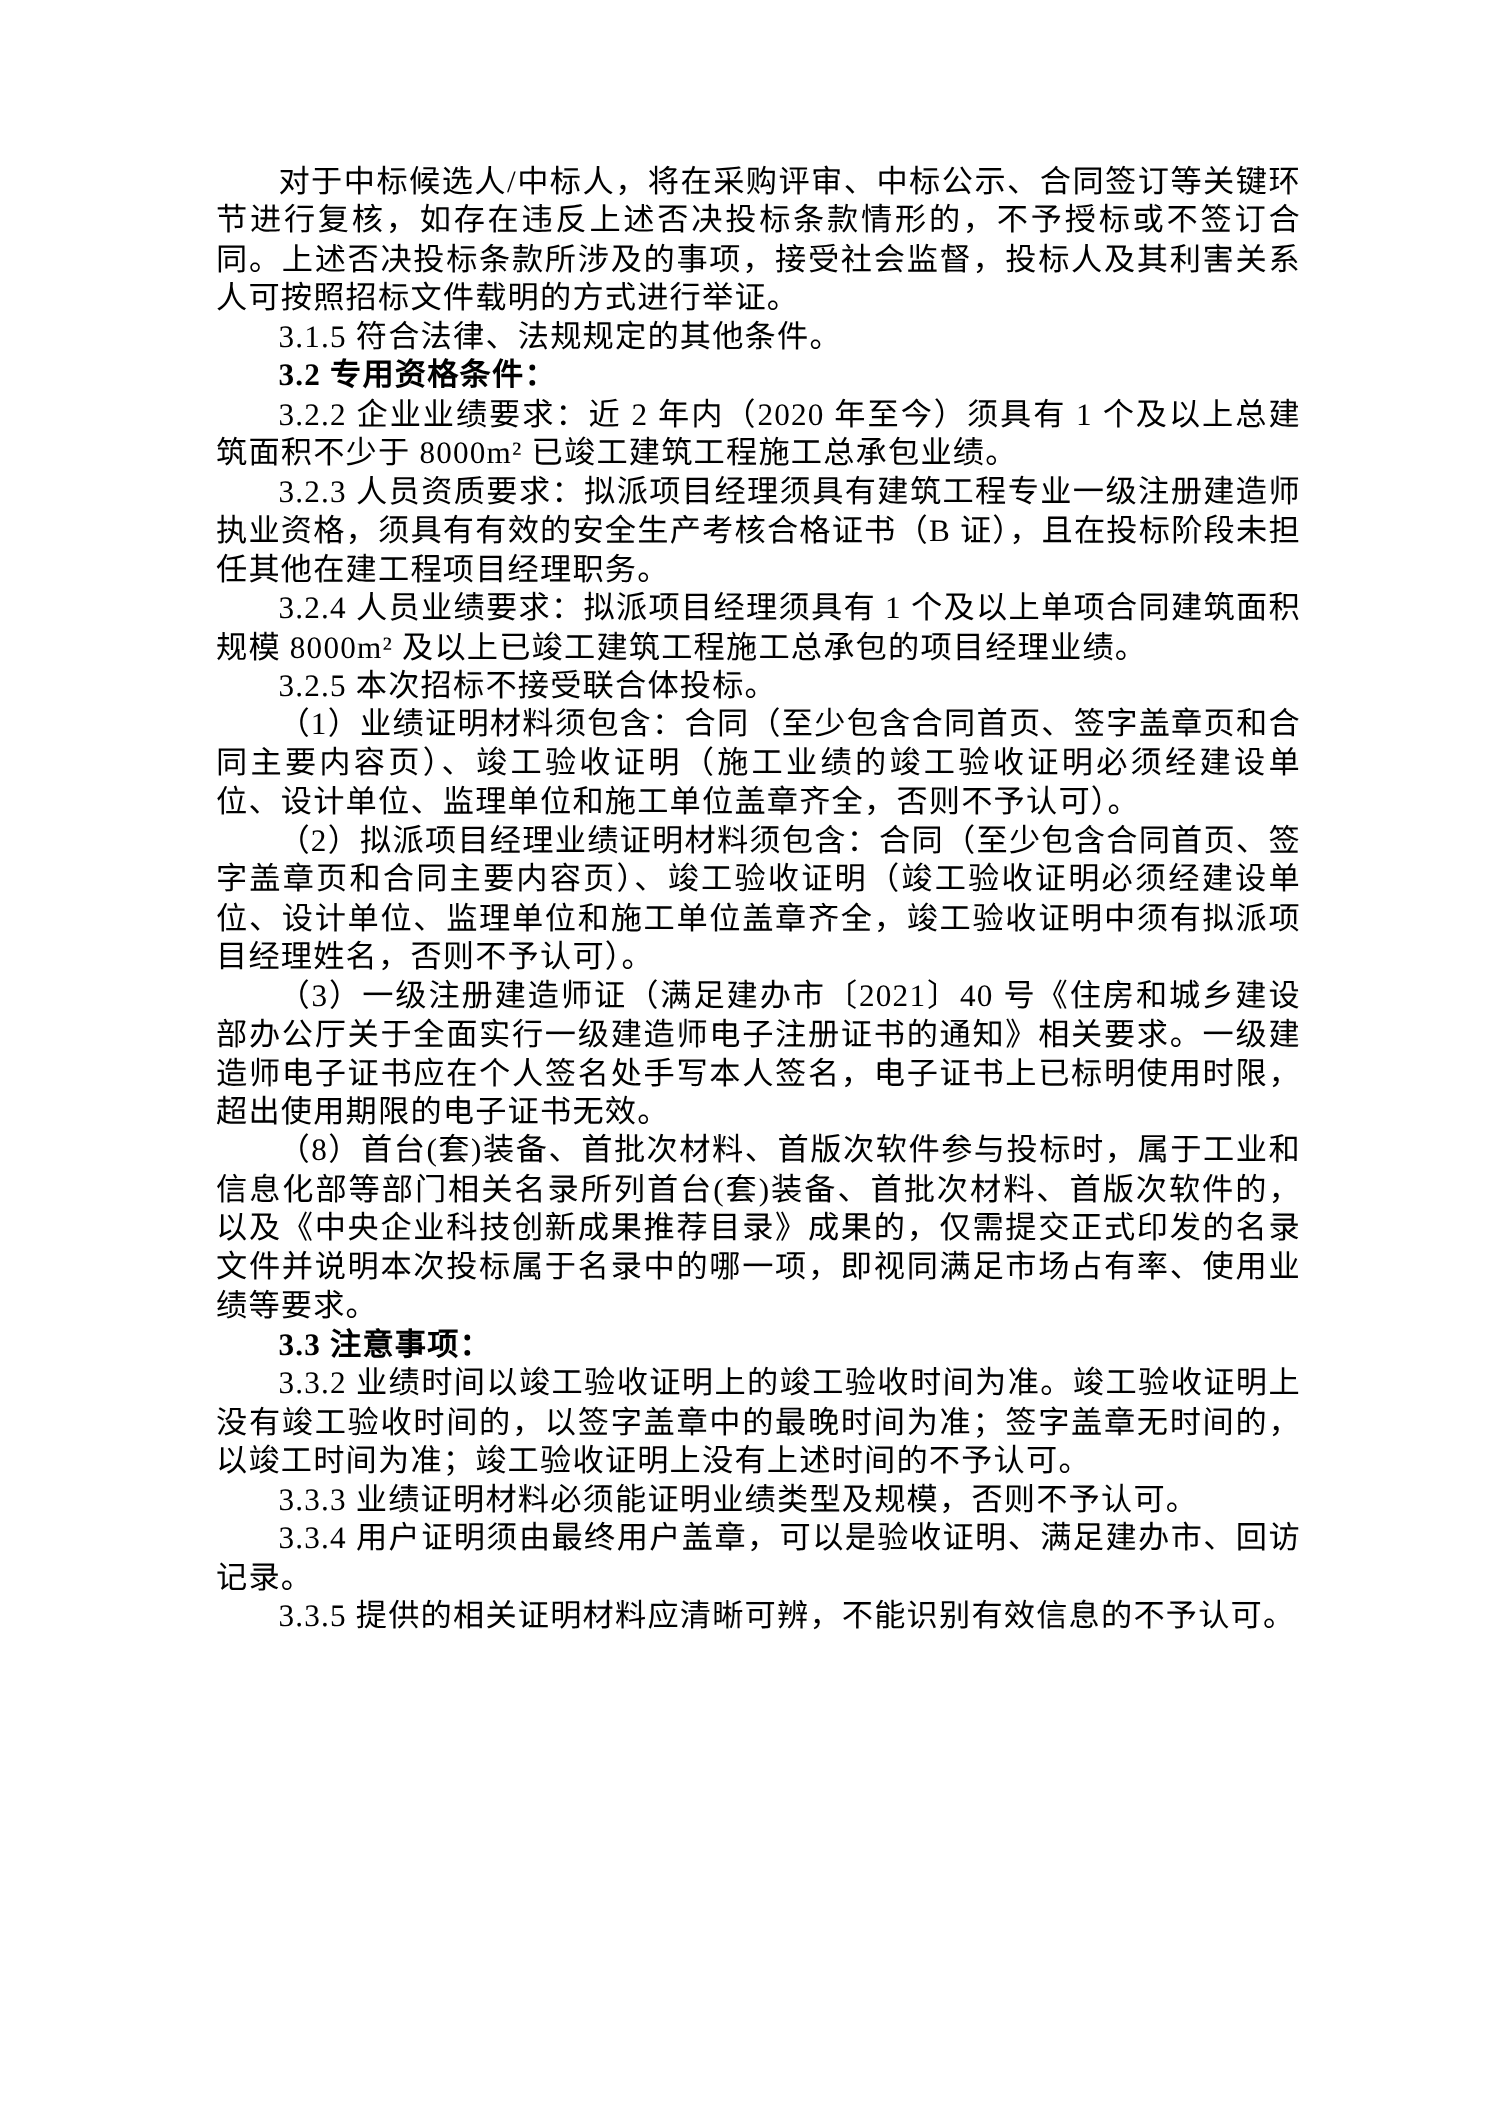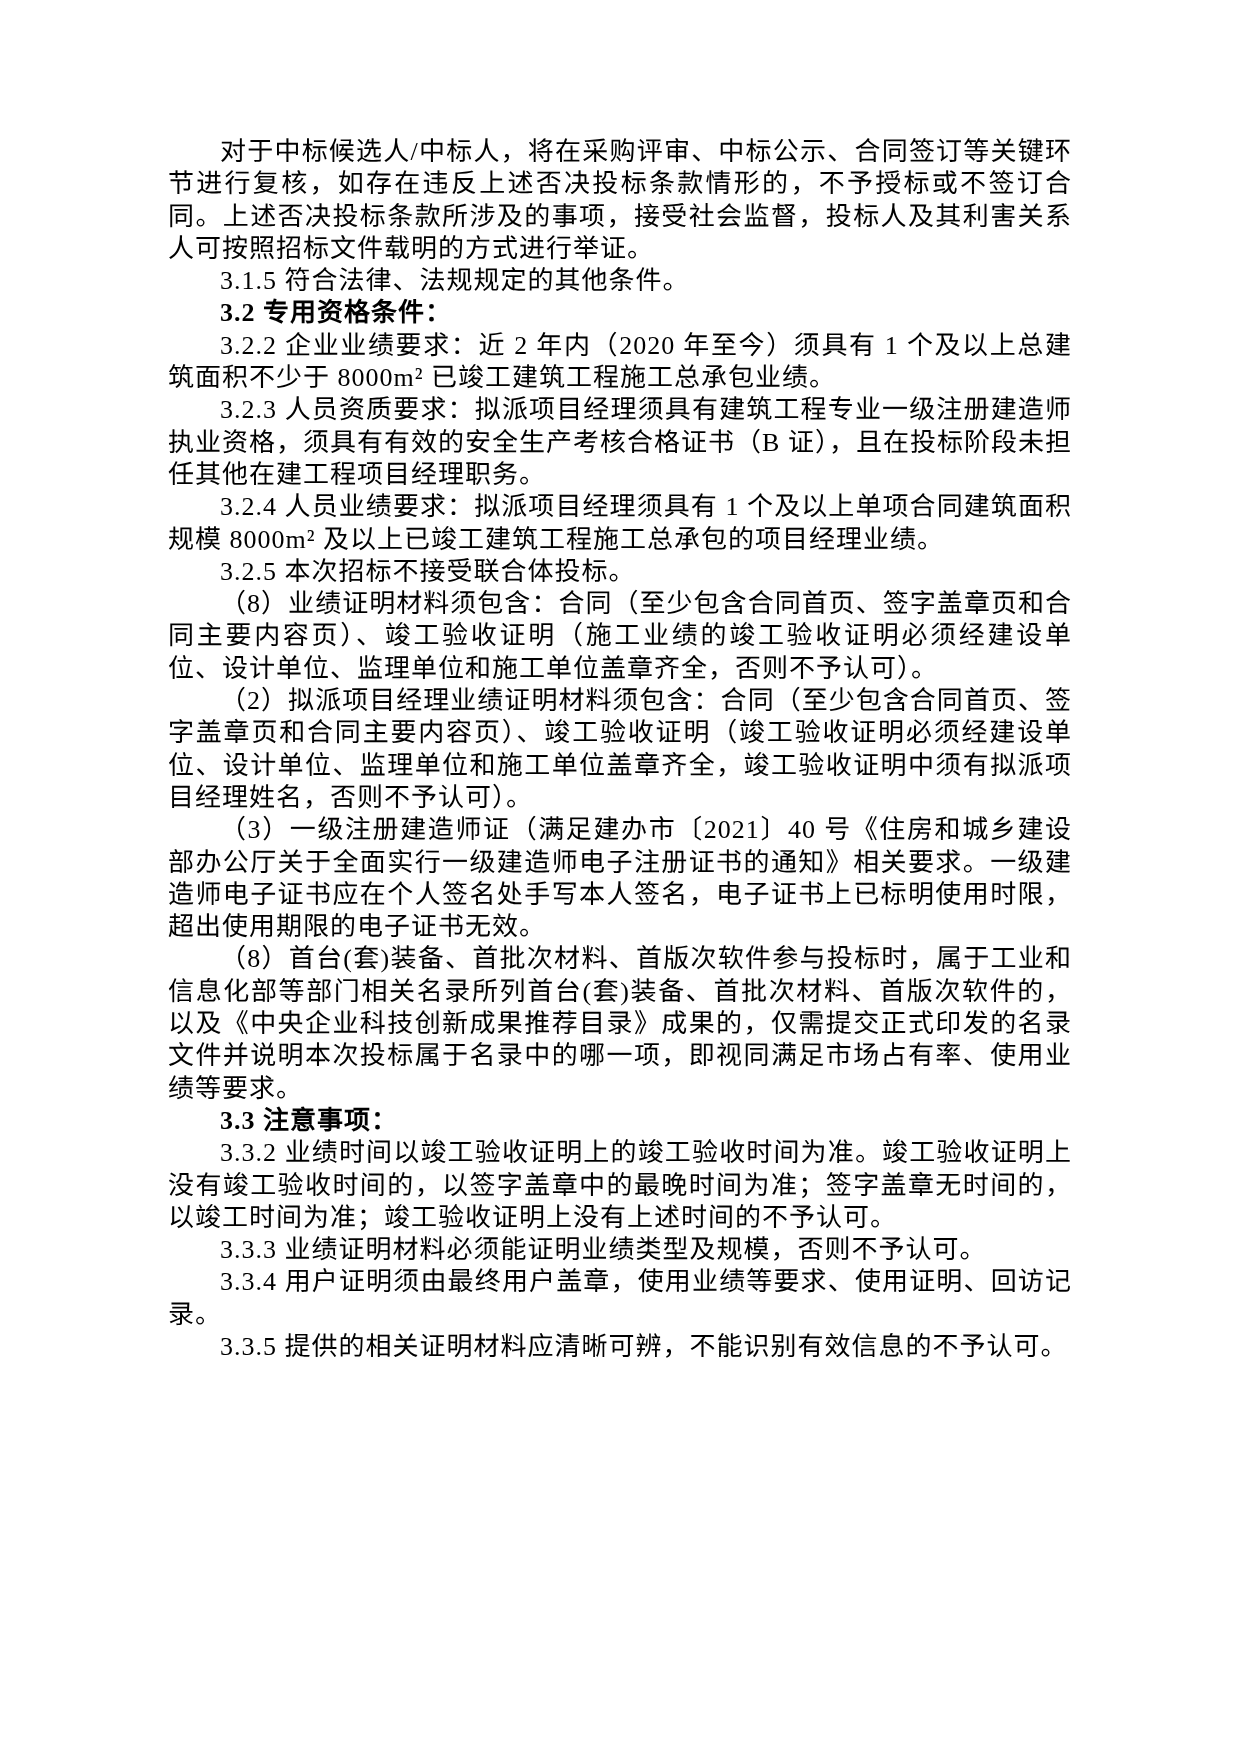--- a/index.html
+++ b/index.html
@@ -11,21 +11,21 @@
     position: relative;
     width: 1240px;
     height: 1753px;
     background: #ffffff;
     overflow: hidden;
     font-family: "Liberation Serif", "DejaVu Serif", serif;
     color: #000000;
   }
   .content {
     position: absolute;
-    left: 168px;
+    left: 180px;
     top: 136px;
     width: 904px;
   }
   .para {
     margin: 0;
     padding: 0;
     font-size: 26px;
     line-height: 32.3px;
     letter-spacing: 1px;
     text-align: justify;
@@ -42,23 +42,23 @@
 
 <div class="page">
   <div class="content">
     <p class="para">对于中标候选人/中标人，将在采购评审、中标公示、合同签订等关键环节进行复核，如存在违反上述否决投标条款情形的，不予授标或不签订合同。上述否决投标条款所涉及的事项，接受社会监督，投标人及其利害关系人可按照招标文件载明的方式进行举证。</p>
     <p class="para">3.1.5 符合法律、法规规定的其他条件。</p>
     <p class="para bold">3.2 专用资格条件：</p>
     <p class="para">3.2.2 企业业绩要求：近 2 年内（2020 年至今）须具有 1 个及以上总建筑面积不少于 8000m² 已竣工建筑工程施工总承包业绩。</p>
     <p class="para">3.2.3 人员资质要求：拟派项目经理须具有建筑工程专业一级注册建造师执业资格，须具有有效的安全生产考核合格证书（B 证），且在投标阶段未担任其他在建工程项目经理职务。</p>
     <p class="para">3.2.4 人员业绩要求：拟派项目经理须具有 1 个及以上单项合同建筑面积规模 8000m² 及以上已竣工建筑工程施工总承包的项目经理业绩。</p>
     <p class="para">3.2.5 本次招标不接受联合体投标。</p>
-    <p class="para">（8）业绩证明材料须包含：合同（至少包含合同首页、签字盖章页和合同主要内容页）、竣工验收证明（施工业绩的竣工验收证明必须经建设单位、设计单位、监理单位和施工单位盖章齐全，否则不予认可）。</p>
+    <p class="para">（1）业绩证明材料须包含：合同（至少包含合同首页、签字盖章页和合同主要内容页）、竣工验收证明（施工业绩的竣工验收证明必须经建设单位、设计单位、监理单位和施工单位盖章齐全，否则不予认可）。</p>
     <p class="para">（2）拟派项目经理业绩证明材料须包含：合同（至少包含合同首页、签字盖章页和合同主要内容页）、竣工验收证明（竣工验收证明必须经建设单位、设计单位、监理单位和施工单位盖章齐全，竣工验收证明中须有拟派项目经理姓名，否则不予认可）。</p>
     <p class="para">（3）一级注册建造师证（满足建办市〔2021〕40 号《住房和城乡建设部办公厅关于全面实行一级建造师电子注册证书的通知》相关要求。一级建造师电子证书应在个人签名处手写本人签名，电子证书上已标明使用时限，超出使用期限的电子证书无效。</p>
     <p class="para">（8）首台(套)装备、首批次材料、首版次软件参与投标时，属于工业和信息化部等部门相关名录所列首台(套)装备、首批次材料、首版次软件的，以及《中央企业科技创新成果推荐目录》成果的，仅需提交正式印发的名录文件并说明本次投标属于名录中的哪一项，即视同满足市场占有率、使用业绩等要求。</p>
     <p class="para bold">3.3 注意事项：</p>
     <p class="para">3.3.2 业绩时间以竣工验收证明上的竣工验收时间为准。竣工验收证明上没有竣工验收时间的，以签字盖章中的最晚时间为准；签字盖章无时间的，以竣工时间为准；竣工验收证明上没有上述时间的不予认可。</p>
     <p class="para">3.3.3 业绩证明材料必须能证明业绩类型及规模，否则不予认可。</p>
-    <p class="para">3.3.4 用户证明须由最终用户盖章，使用业绩等要求、使用证明、回访记录。</p>
+    <p class="para">3.3.4 用户证明须由最终用户盖章，可以是验收证明、满足建办市、回访记录。</p>
     <p class="para">3.3.5 提供的相关证明材料应清晰可辨，不能识别有效信息的不予认可。</p>
   </div>
 </div>
 
 </body></html>

